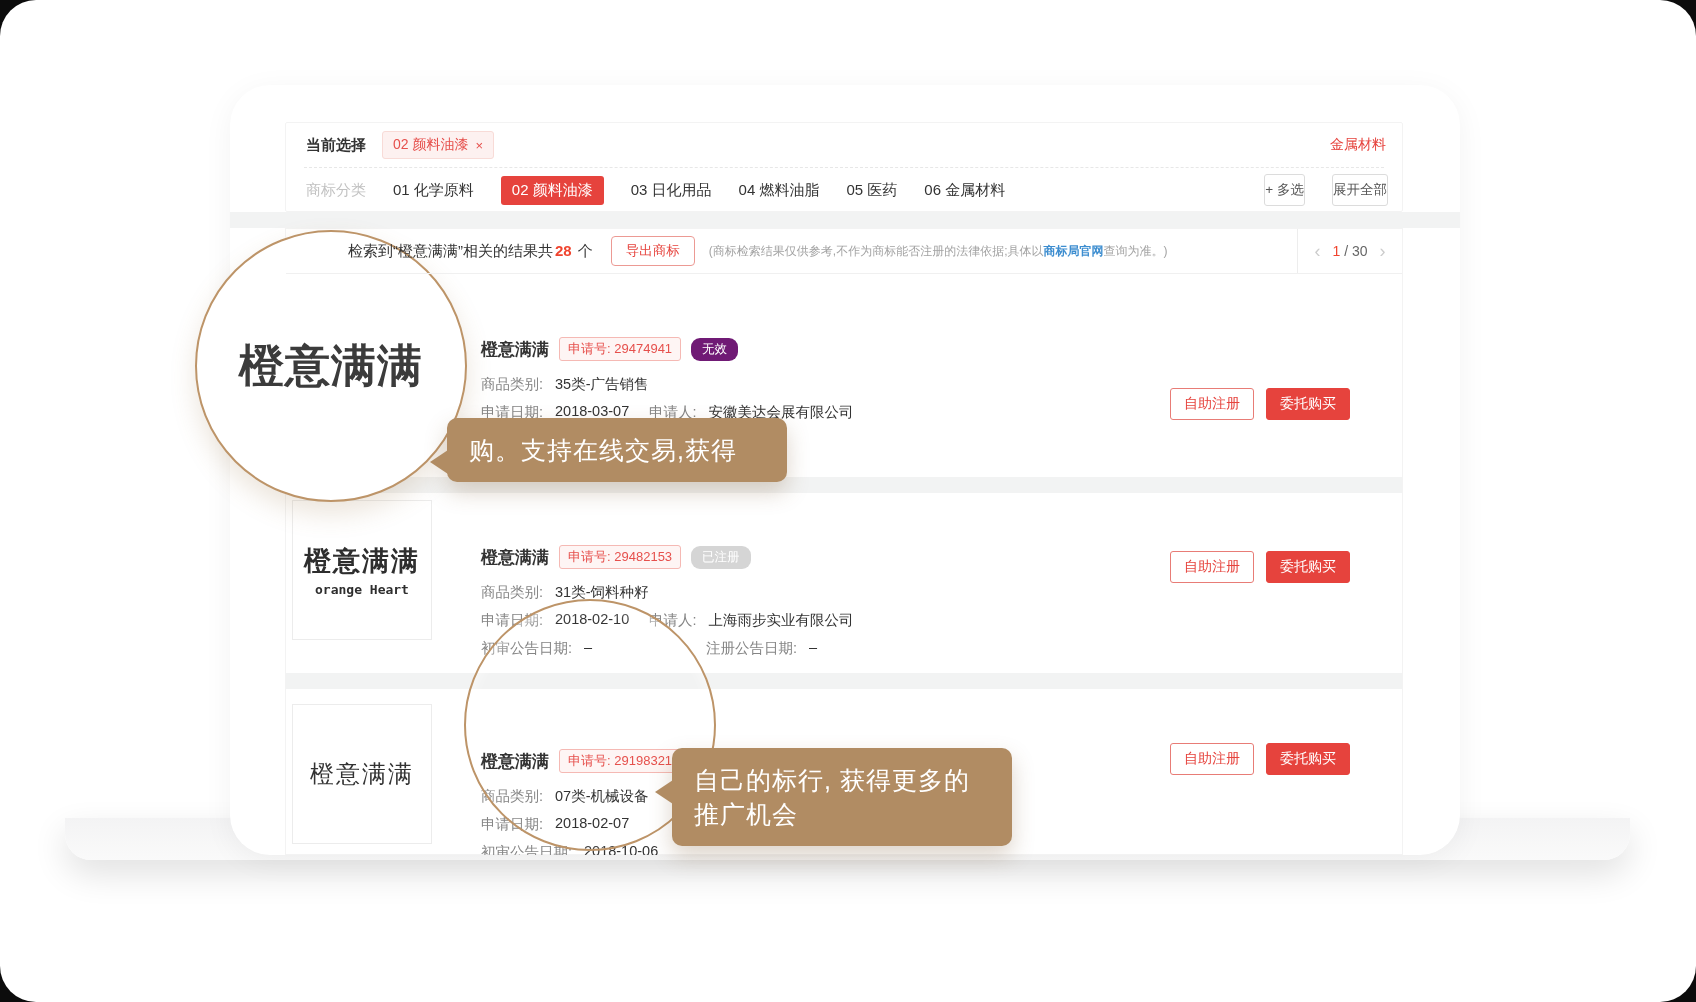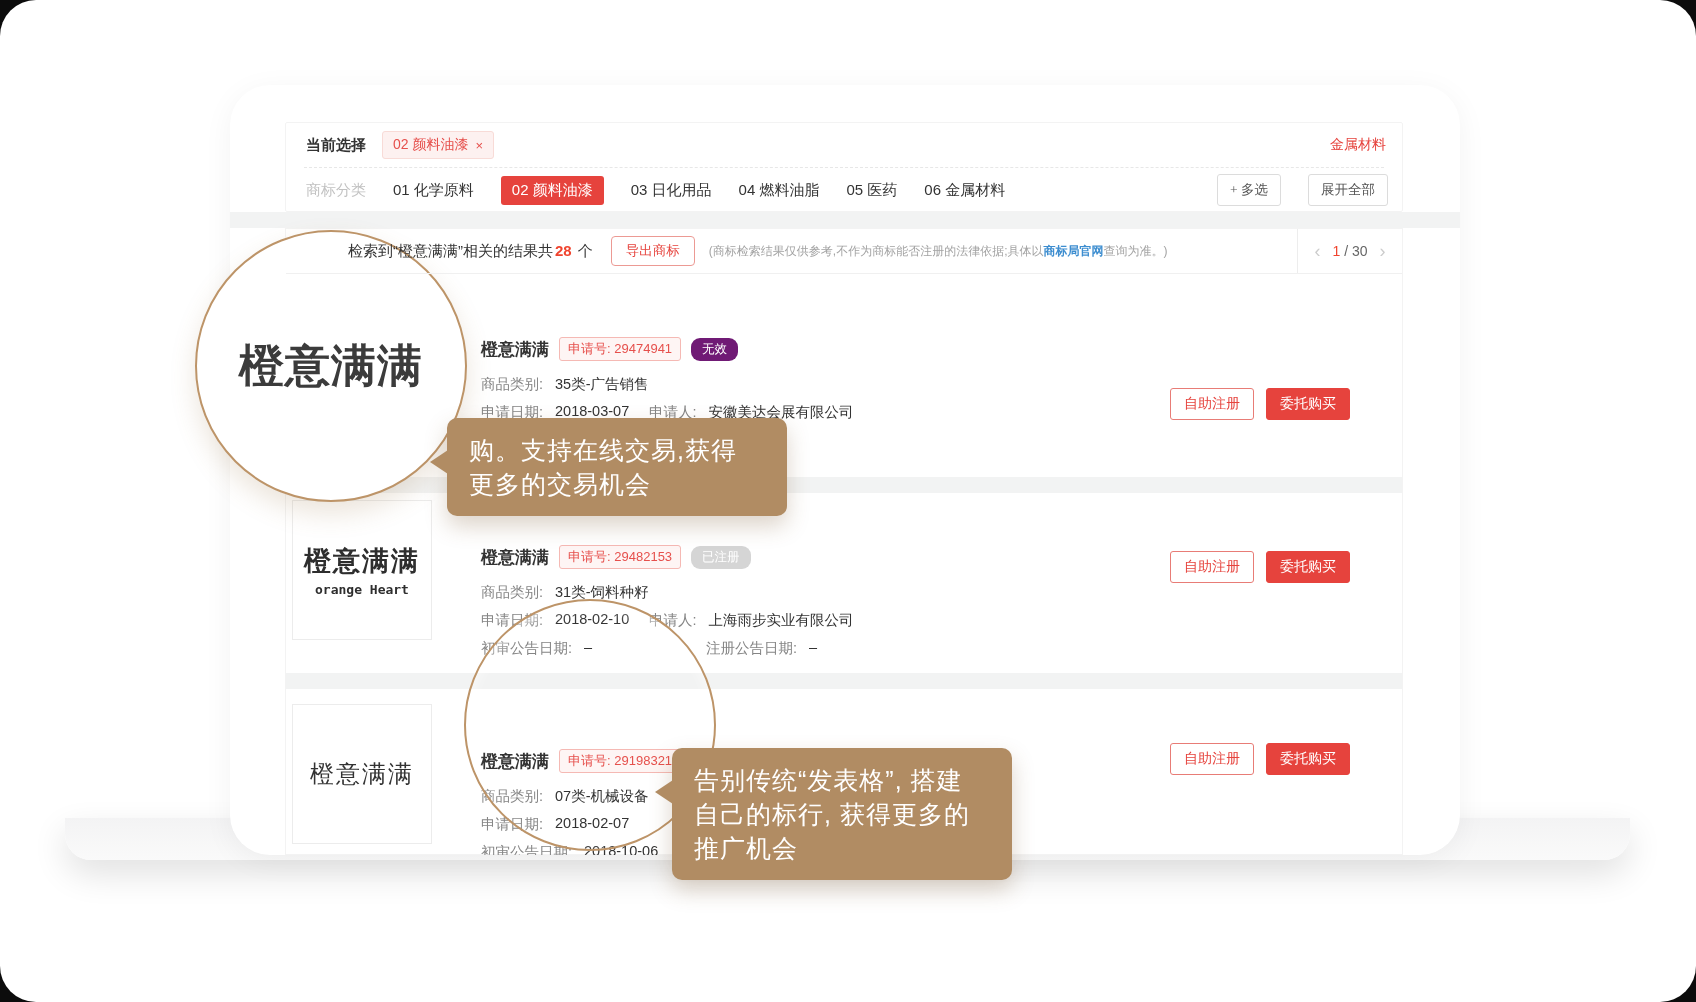--- a/index.html
+++ b/index.html
@@ -24,21 +24,21 @@
     border:1px solid #f8dbd7;border-radius:3px;padding:4px 10px;font-size:14px;color:#e6504c;cursor:pointer;}
   .chip-x{color:#e6504c;font-size:13px;}
   .clear-all{margin-left:auto;font-size:14px;color:#e6433d;cursor:pointer;}
   .dash-divider{border-top:1px dashed #e7e7e7;margin:0 18px;}
   .category-row{display:flex;align-items:center;height:44px;padding:0 14px 0 20px;gap:27px;}
   .cat-label{font-size:15px;color:#c2c2c2;}
   .cat-item{font-size:15px;color:#333;cursor:pointer;white-space:nowrap;}
   .cat-item.active{background:#e6433d;color:#fff;padding:5px 11px;border-radius:3px;}
   .cat-spacer{flex:1;}
   .ghost-btn{font-size:13.5px;color:#555;background:#fff;border:1px solid #dcdcdc;border-radius:3px;
-    padding:6px 12px;cursor:pointer;white-space:nowrap;font-family:Liberation Serif, serif;}
+    padding:6px 0;cursor:pointer;white-space:nowrap;font-family:Liberation Sans, sans-serif;}
 
   .gray-band{position:absolute;left:0;top:127px;width:1230px;height:16px;background:#f2f3f3;}
 
   
   .results-card{position:absolute;left:55px;top:143px;width:1118px;height:627px;background:#fff;
     border:1px solid #f3f3f3;box-sizing:border-box;}
   .results-head{position:relative;z-index:5;display:flex;align-items:center;height:44px;
     padding-left:62px;border-bottom:1px solid #f0f0f0;background:transparent;}
   .result-text{font-size:15px;color:#333;white-space:nowrap;}
   .result-text .count{color:#f0442e;font-weight:bold;padding:0 2px;}
@@ -258,21 +258,19 @@
   </div>
 
   <div class="circle c1">
     <span class="c1-text">橙意满满</span>
   </div>
   <div class="circle c2"></div>
 
   <div class="tooltip t1">
     <i class="arrow"></i>
     <div>购。支持在线交易,获得</div>
-    <div>更多的交易机会</div>
   </div>
   <div class="tooltip t2">
     <i class="arrow"></i>
-    <div>告别传统“发表格”, 搭建</div>
     <div>自己的标行, 获得更多的</div>
     <div>推广机会</div>
   </div>
 </div>
 
 </body></html>

